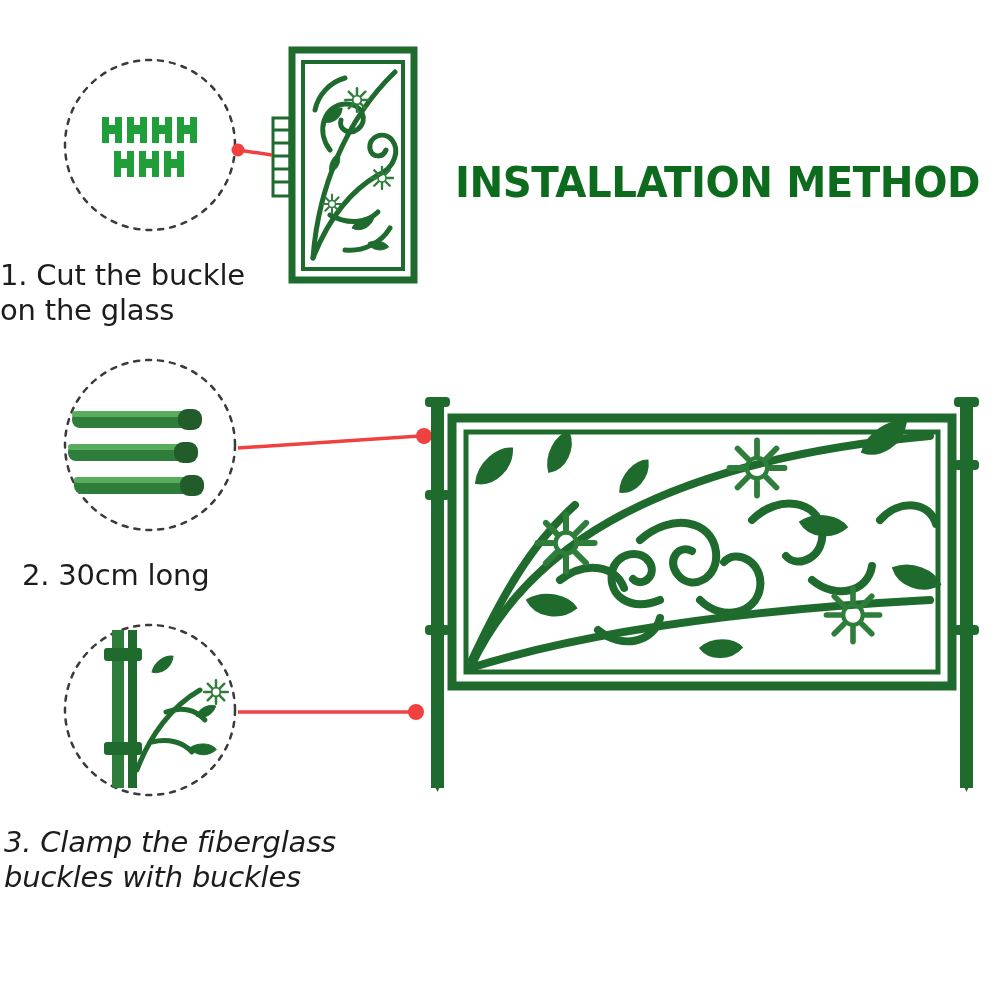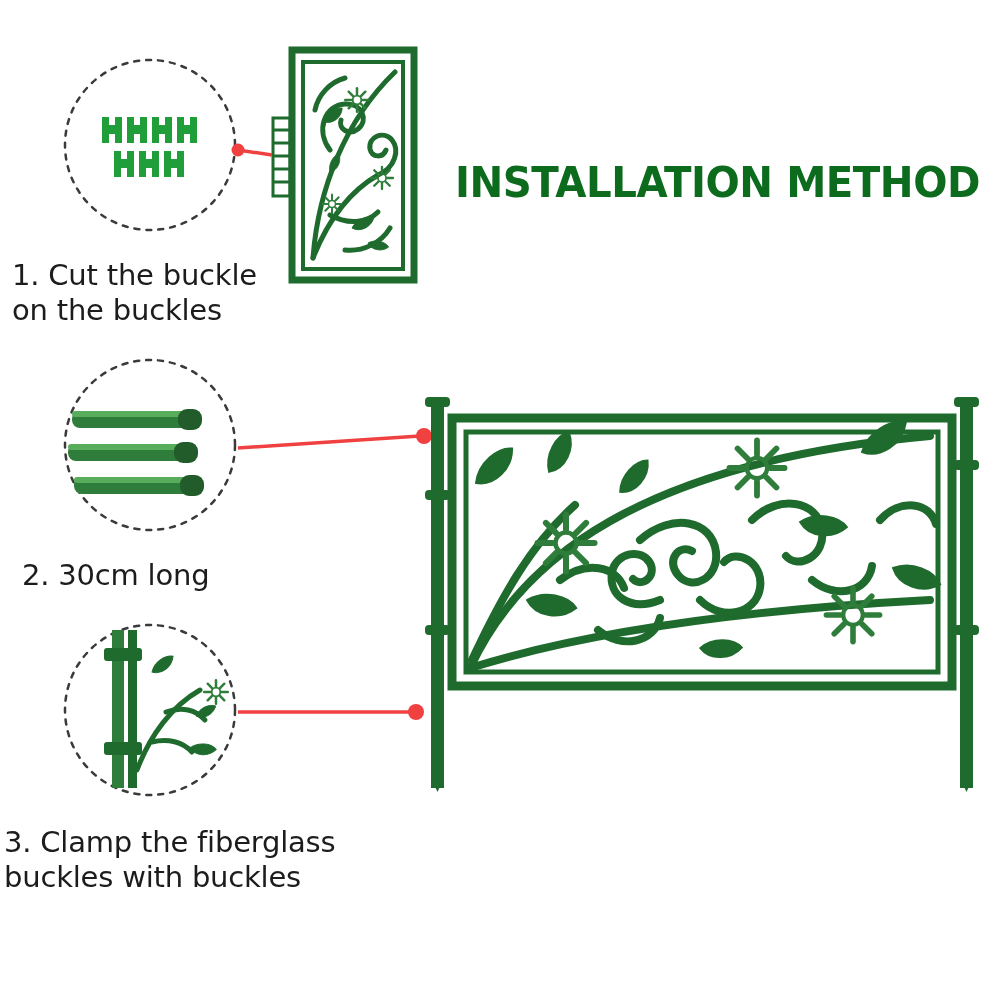--- a/index.html
+++ b/index.html
@@ -34,23 +34,23 @@
     transform-origin: left top;
   }
   .step-text {
     position: absolute;
     color: #1c1c1c;
     font-size: 29px;
     line-height: 1.22;
     font-family: "DejaVu Sans", sans-serif;
     letter-spacing: -0.2px;
   }
-  .step-1 { left: 12px; top: 258px; width: 300px; }
+  .step-1 { left: 0; top: 258px; width: 300px; }
   .step-2 { left: 22px; top: 532px; width: 300px; margin-top: 26px; }
-  .step-3 { left: 4px; top: 825px; width: 375px; }
+  .step-3 { left: 4px; top: 825px; width: 375px; font-style: italic; }
   .svg-layer {
     position: absolute;
     left: 0;
     top: 0;
   }
 </style>
 </head>
 <body>
 
 <div class="stage">
@@ -280,21 +280,21 @@
       <g transform="translate(700,648) rotate(8) scale(0.8)">
           <use href="#leaf"></use>
         </g>
     </g>
   </svg>
 
   <div class="title">INSTALLATION METHOD</div>
 
   <div class="step-text step-1">
     <div>1. Cut the buckle</div>
-    <div>on the buckles</div>
+    <div>on the glass</div>
   </div>
 
   <div class="step-text step-2">
     <div>2. 30cm long</div>
   </div>
 
   <div class="step-text step-3">
     <div>3. Clamp the fiberglass</div>
     <div>buckles with buckles</div>
   </div>

